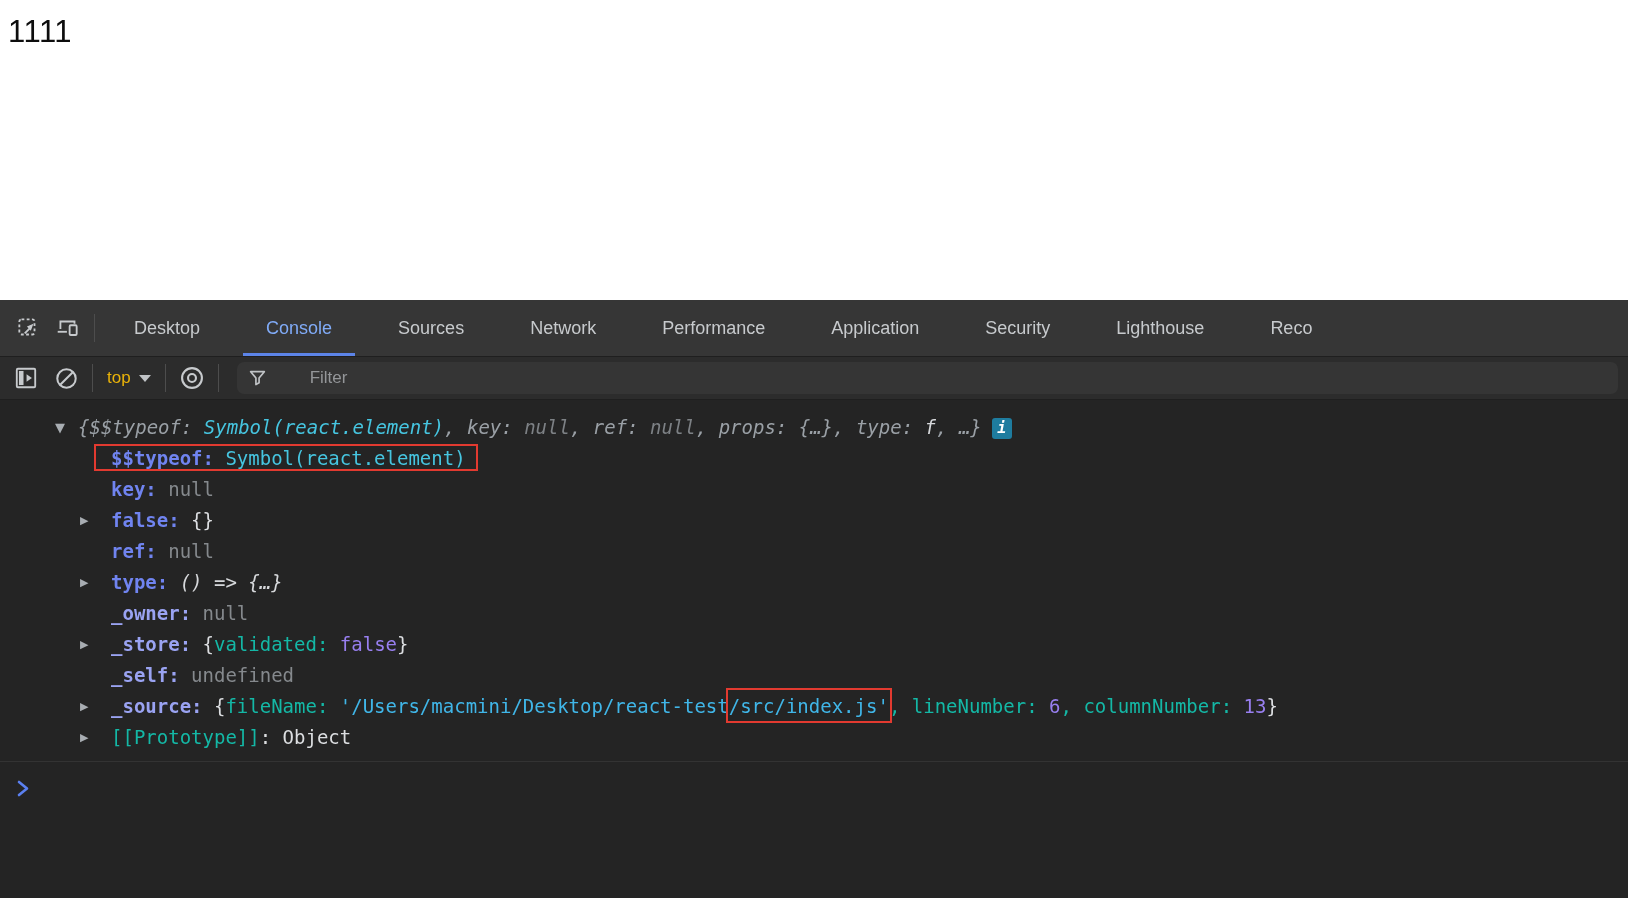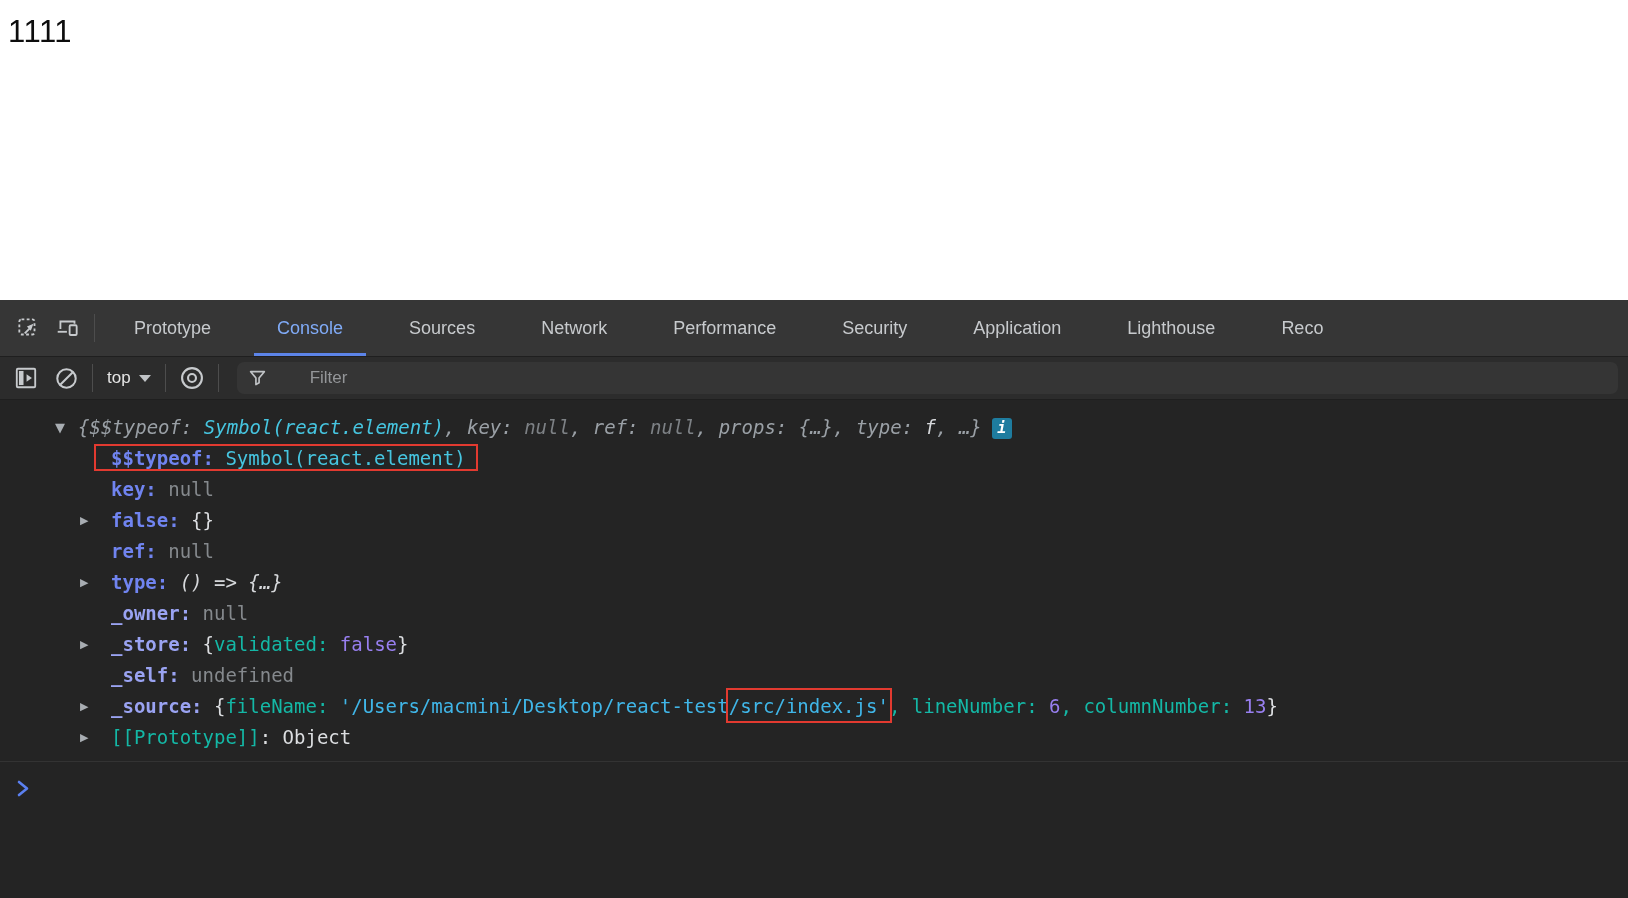--- a/index.html
+++ b/index.html
@@ -22,21 +22,21 @@
   .tabs { display:flex; align-items:stretch; }
   .tab { display:flex; align-items:center; padding:0 33px; font-size:18px; color:#c7cacd;
          position:relative; white-space:nowrap; }
   .tab.active { color:#80abf7; }
   .tab.active::after { content:""; position:absolute; left:10px; right:10px; bottom:0;
                        height:3px; background:#5c84e8; }
 
   
   .console-toolbar { height:43px; background:#2c2c2c; display:flex; align-items:center;
                      border-bottom:1px solid #1f1f1f; padding-left:6px; }
-  .ctx-select { display:flex; align-items:center; gap:8px; padding:0 8px; color:#e5e5e5; font-size:17px; }
+  .ctx-select { display:flex; align-items:center; gap:8px; padding:0 8px; color:#eab308; font-size:17px; }
   .caret-down { width:0; height:0; border-left:6px solid transparent; border-right:6px solid transparent;
                 border-top:7px solid #c0c3c6; }
   .filter-box { flex:1; height:32px; margin:0 10px 0 12px; background:#353535; border-radius:7px;
                 display:flex; align-items:center; padding:0 10px;gap:32px; }
   .filter-box input { flex:1; background:transparent; border:none; outline:none;
                       color:#e8eaed; font-size:17px; margin-left:10px;
                       font-family:"Liberation Sans", sans-serif; }
   .filter-box input::placeholder { color:#949699; }
 
   
@@ -100,27 +100,27 @@
       <div class="icon-btn">
         <svg class="glyph" width="26" height="26" viewBox="0 0 24 24">
           <path d="M5 13 V6 H18 V8" fill="none" stroke="#c7cacd" stroke-width="1.7"></path>
           <line x1="2.5" y1="15.5" x2="11" y2="15.5" stroke="#c7cacd" stroke-width="1.7"></line>
           <rect x="13.5" y="9.5" width="6.5" height="9" rx="1" fill="none" stroke="#c7cacd" stroke-width="1.7"></rect>
         </svg>
       </div>
       <div class="vsep"></div>
     </div>
     <div class="tabs" id="tabs">
-        <div class="tab">Prototype</div>
+        <div class="tab">Desktop</div>
         <div class="tab active">Console</div>
         <div class="tab">Sources</div>
         <div class="tab">Network</div>
         <div class="tab">Performance</div>
+        <div class="tab">Application</div>
         <div class="tab">Security</div>
-        <div class="tab">Application</div>
         <div class="tab">Lighthouse</div>
         <div class="tab">Reco</div>
       </div>
   </div>
 
   <div class="console-toolbar">
     <div class="icon-btn">
       <svg class="glyph" width="26" height="26" viewBox="0 0 24 24">
         <rect x="3.5" y="3.5" width="17" height="17" rx="1" fill="none" stroke="#c7cacd" stroke-width="1.7"></rect>
         <rect x="5.5" y="5.5" width="4.2" height="13" fill="#c7cacd"></rect>

